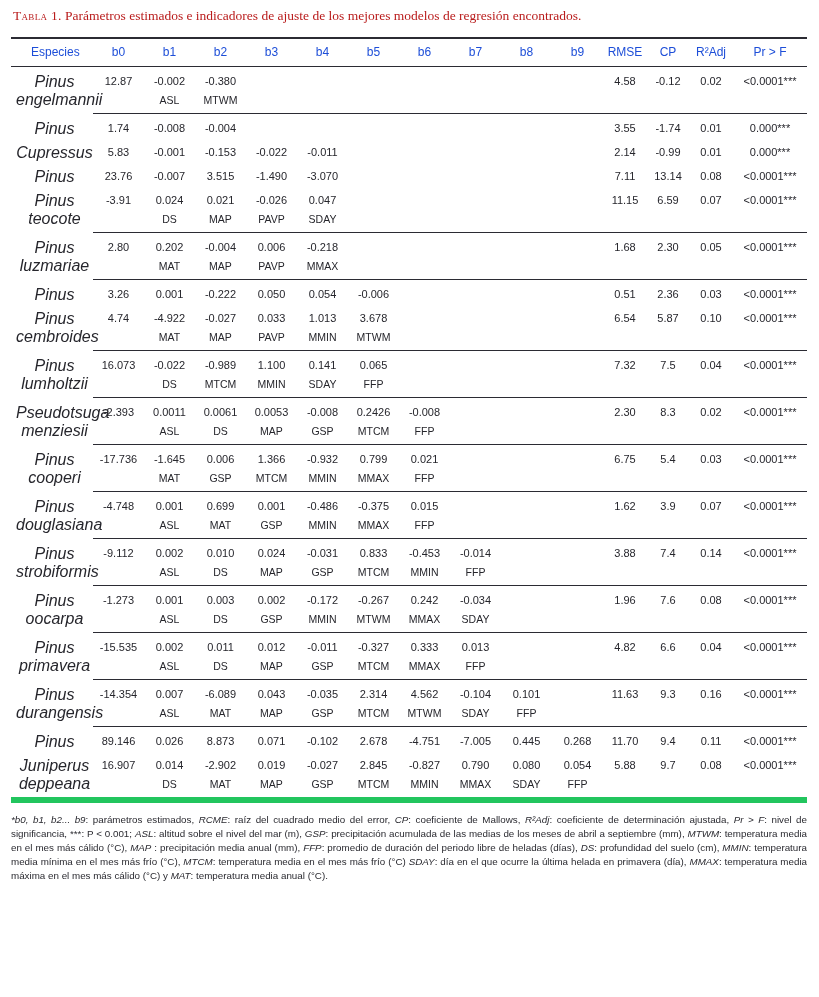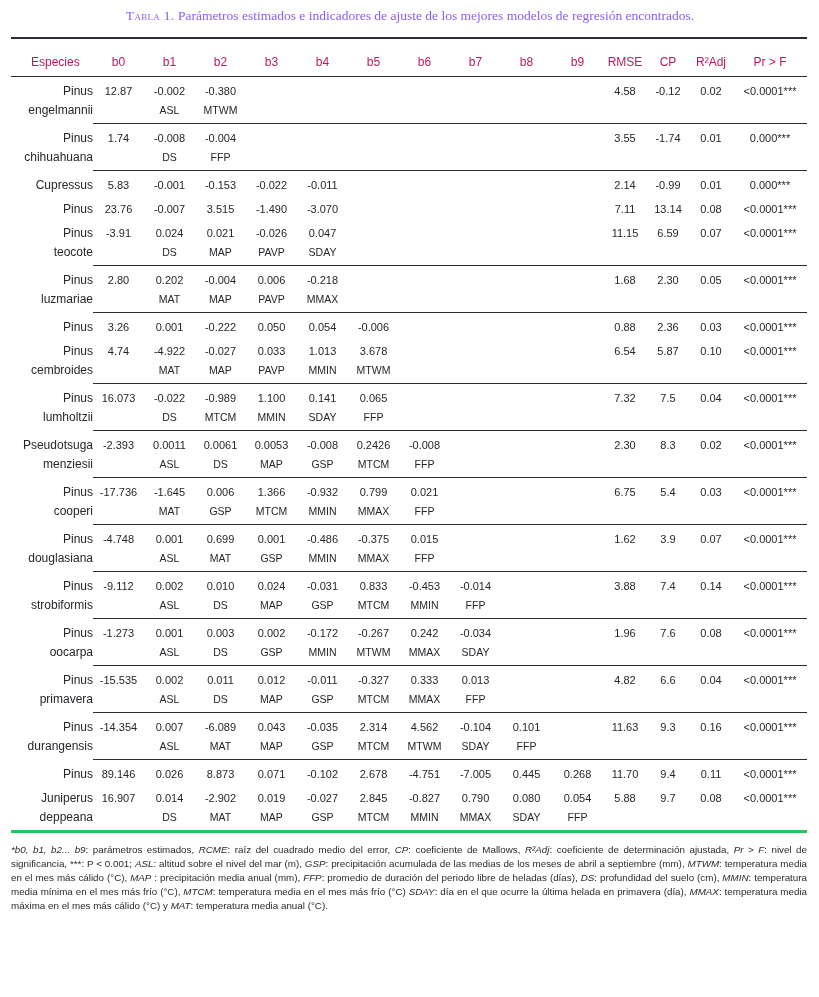--- a/index.html
+++ b/index.html
@@ -10,53 +10,53 @@
     padding:8px 12px 0 11px;
     background:#ffffff;
     font-family:"Liberation Sans",sans-serif;
     color:#26262c;
     overflow:hidden;
   }
   .title{
     margin:0 0 13px 2px;
     font-family:"Liberation Serif",serif;
     font-size:13.5px;
-    color:#8b5cf6;
-    text-align:center;
+    color:#b91c1c;
   }
   .title .sc{font-variant:small-caps;letter-spacing:0.3px;}
   table.results{
     width:796px;
     border-collapse:collapse;
     table-layout:fixed;
   }
   thead th{
     border-top:2px solid #2b2b33;
     border-bottom:1.5px solid #2b2b33;
     font-weight:normal;
     font-size:12px;
-    color:#be185d;
-    padding:16px 0 7px;
+    color:#1d4ed8;
+    padding:6px 0 7px;
     text-align:center;
     white-space:nowrap;
   }
   thead th:first-child{text-align:left;padding-left:20px;}
   td{
     text-align:center;
     white-space:nowrap;
     overflow:visible;
   }
   .values-row td{padding:8px 0 3px;font-size:11px;line-height:13px;}
   .vars-row td{padding:3px 0 7px;font-size:10.5px;line-height:12px;border-bottom:1px solid #2b2b33;}
   .vars-row td.species-cell{border-bottom:none;}
-  .vars-row.last td, .vars-row.last td.species-cell{border-bottom:3px solid #22c55e;}
+  .vars-row.last td, .vars-row.last td.species-cell{border-bottom:6px solid #22c55e;}
   td.species-cell{
-    text-align:right;
+    text-align:center;
     padding-left:5px;
-    font-size:12px;
+    font-style:italic;
+    font-size:16px;
   }
   .footnote{
     margin:10px 0 0 0;
     font-size:9.8px;
     line-height:14px;
     text-align:justify;
     color:#2a2a30;
   }
   .footnote .it{font-style:italic;}
 </style>
@@ -149,37 +149,20 @@
           <td></td>
           <td></td>
           <td></td>
           <td></td>
           <td></td>
           <td>3.55</td>
           <td>-1.74</td>
           <td>0.01</td>
           <td>0.000***</td>
         </tr>
-        <tr class="vars-row">
-          <td class="species-cell">chihuahuana</td>
-          <td></td>
-          <td>DS</td>
-          <td>FFP</td>
-          <td></td>
-          <td></td>
-          <td></td>
-          <td></td>
-          <td></td>
-          <td></td>
-          <td></td>
-          <td></td>
-          <td></td>
-          <td></td>
-          <td></td>
-        </tr>
         <tr class="values-row">
           <td class="species-cell">Cupressus</td>
           <td>5.83</td>
           <td>-0.001</td>
           <td>-0.153</td>
           <td>-0.022</td>
           <td>-0.011</td>
           <td></td>
           <td></td>
           <td></td>
@@ -280,21 +263,21 @@
           <td>3.26</td>
           <td>0.001</td>
           <td>-0.222</td>
           <td>0.050</td>
           <td>0.054</td>
           <td>-0.006</td>
           <td></td>
           <td></td>
           <td></td>
           <td></td>
-          <td>0.88</td>
+          <td>0.51</td>
           <td>2.36</td>
           <td>0.03</td>
           <td>&lt;0.0001***</td>
         </tr>
         <tr class="values-row">
           <td class="species-cell">Pinus</td>
           <td>4.74</td>
           <td>-4.922</td>
           <td>-0.027</td>
           <td>0.033</td>

